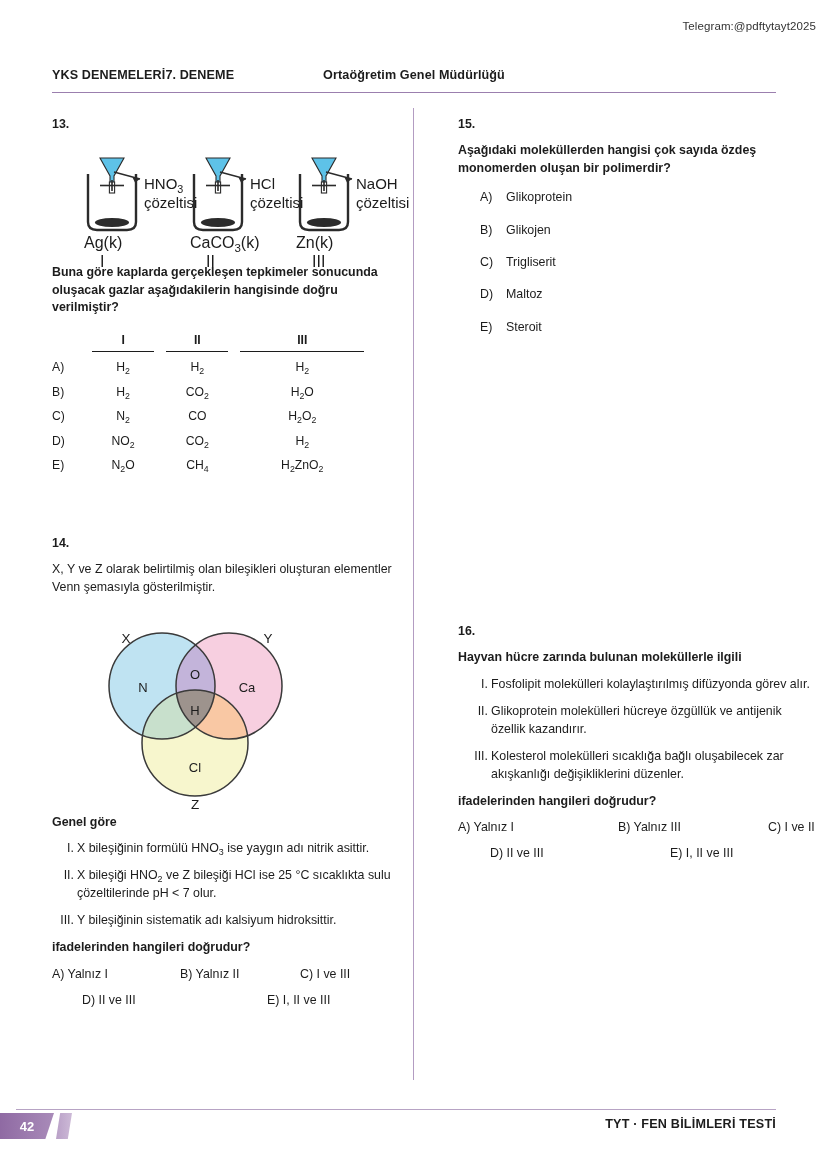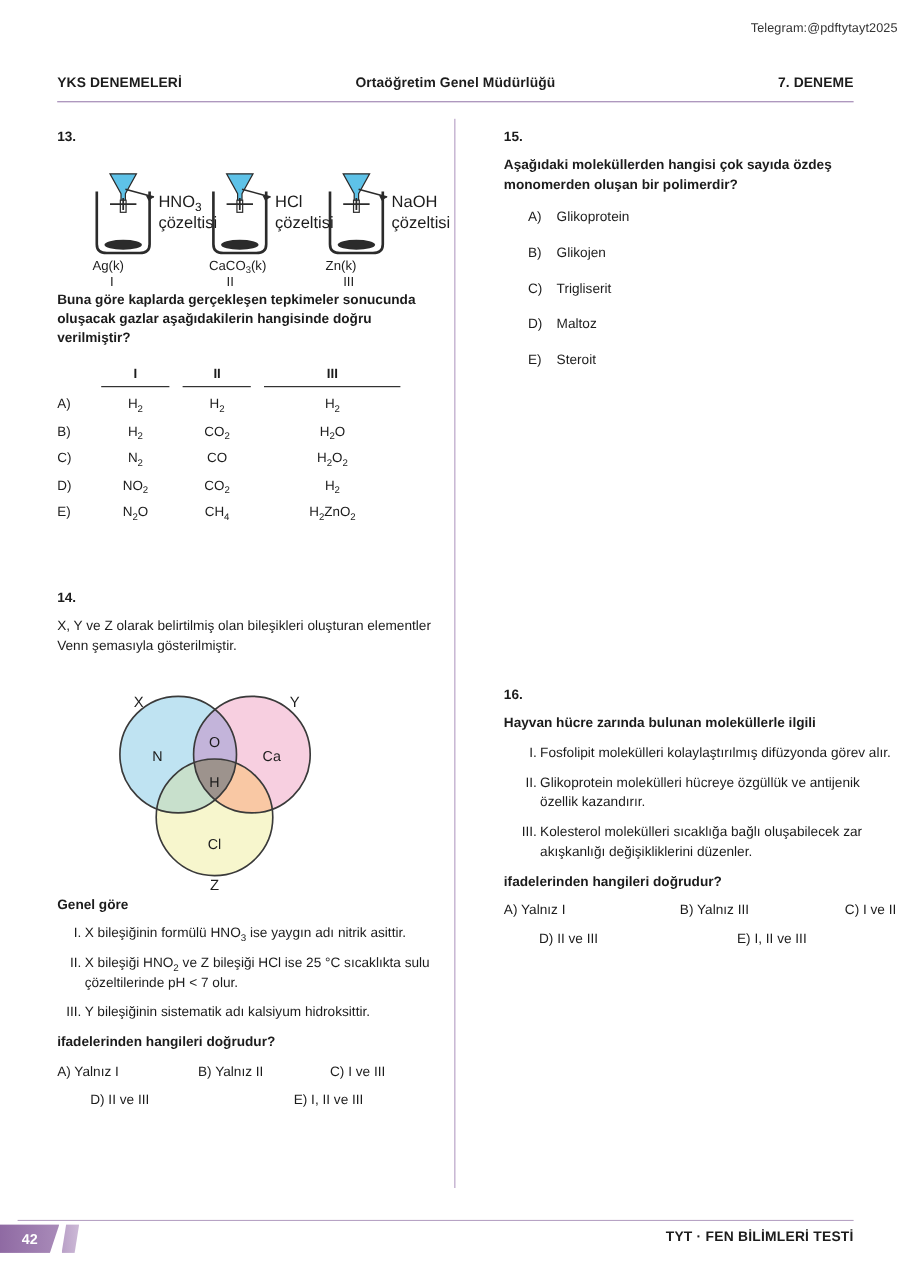--- a/index.html
+++ b/index.html
@@ -28,21 +28,21 @@
 
   
   .header {
     position: absolute;
     left: 52px; right: 52px;
     top: 68px;
     height: 24px;
     border-bottom: 1.6px solid #9b7fae;
     display: flex;
     align-items: flex-start;
-    justify-content: space-between;
+    justify-content: flex-start;
     font-weight: bold;
     font-size: 12.6px;
     letter-spacing: .1px;
   }
   .header .mid {
     position: absolute;
     left: 50%;
     transform: translateX(-50%);
     white-space: nowrap;
   }
@@ -145,21 +145,21 @@
   }
   .beaker-unit {
     position: absolute;
     top: 0;
     width: 118px;
   }
   .bu1 { left: 26px; }
   .bu2 { left: 132px; }
   .bu3 { left: 238px; }
   .beaker-cap {
-    font-size: 12px;
+    font-size: 16px;
     text-align: left;
     position: absolute;
     left: 0; right: 0;
     top: 78px;
   }
   .beaker-cap .nm { display: block; padding-left: 6px; }
   .beaker-cap .rn { display: block; padding-left: 22px; margin-top: 1px; }
   .reagent {
     position: absolute;
     left: 66px;

